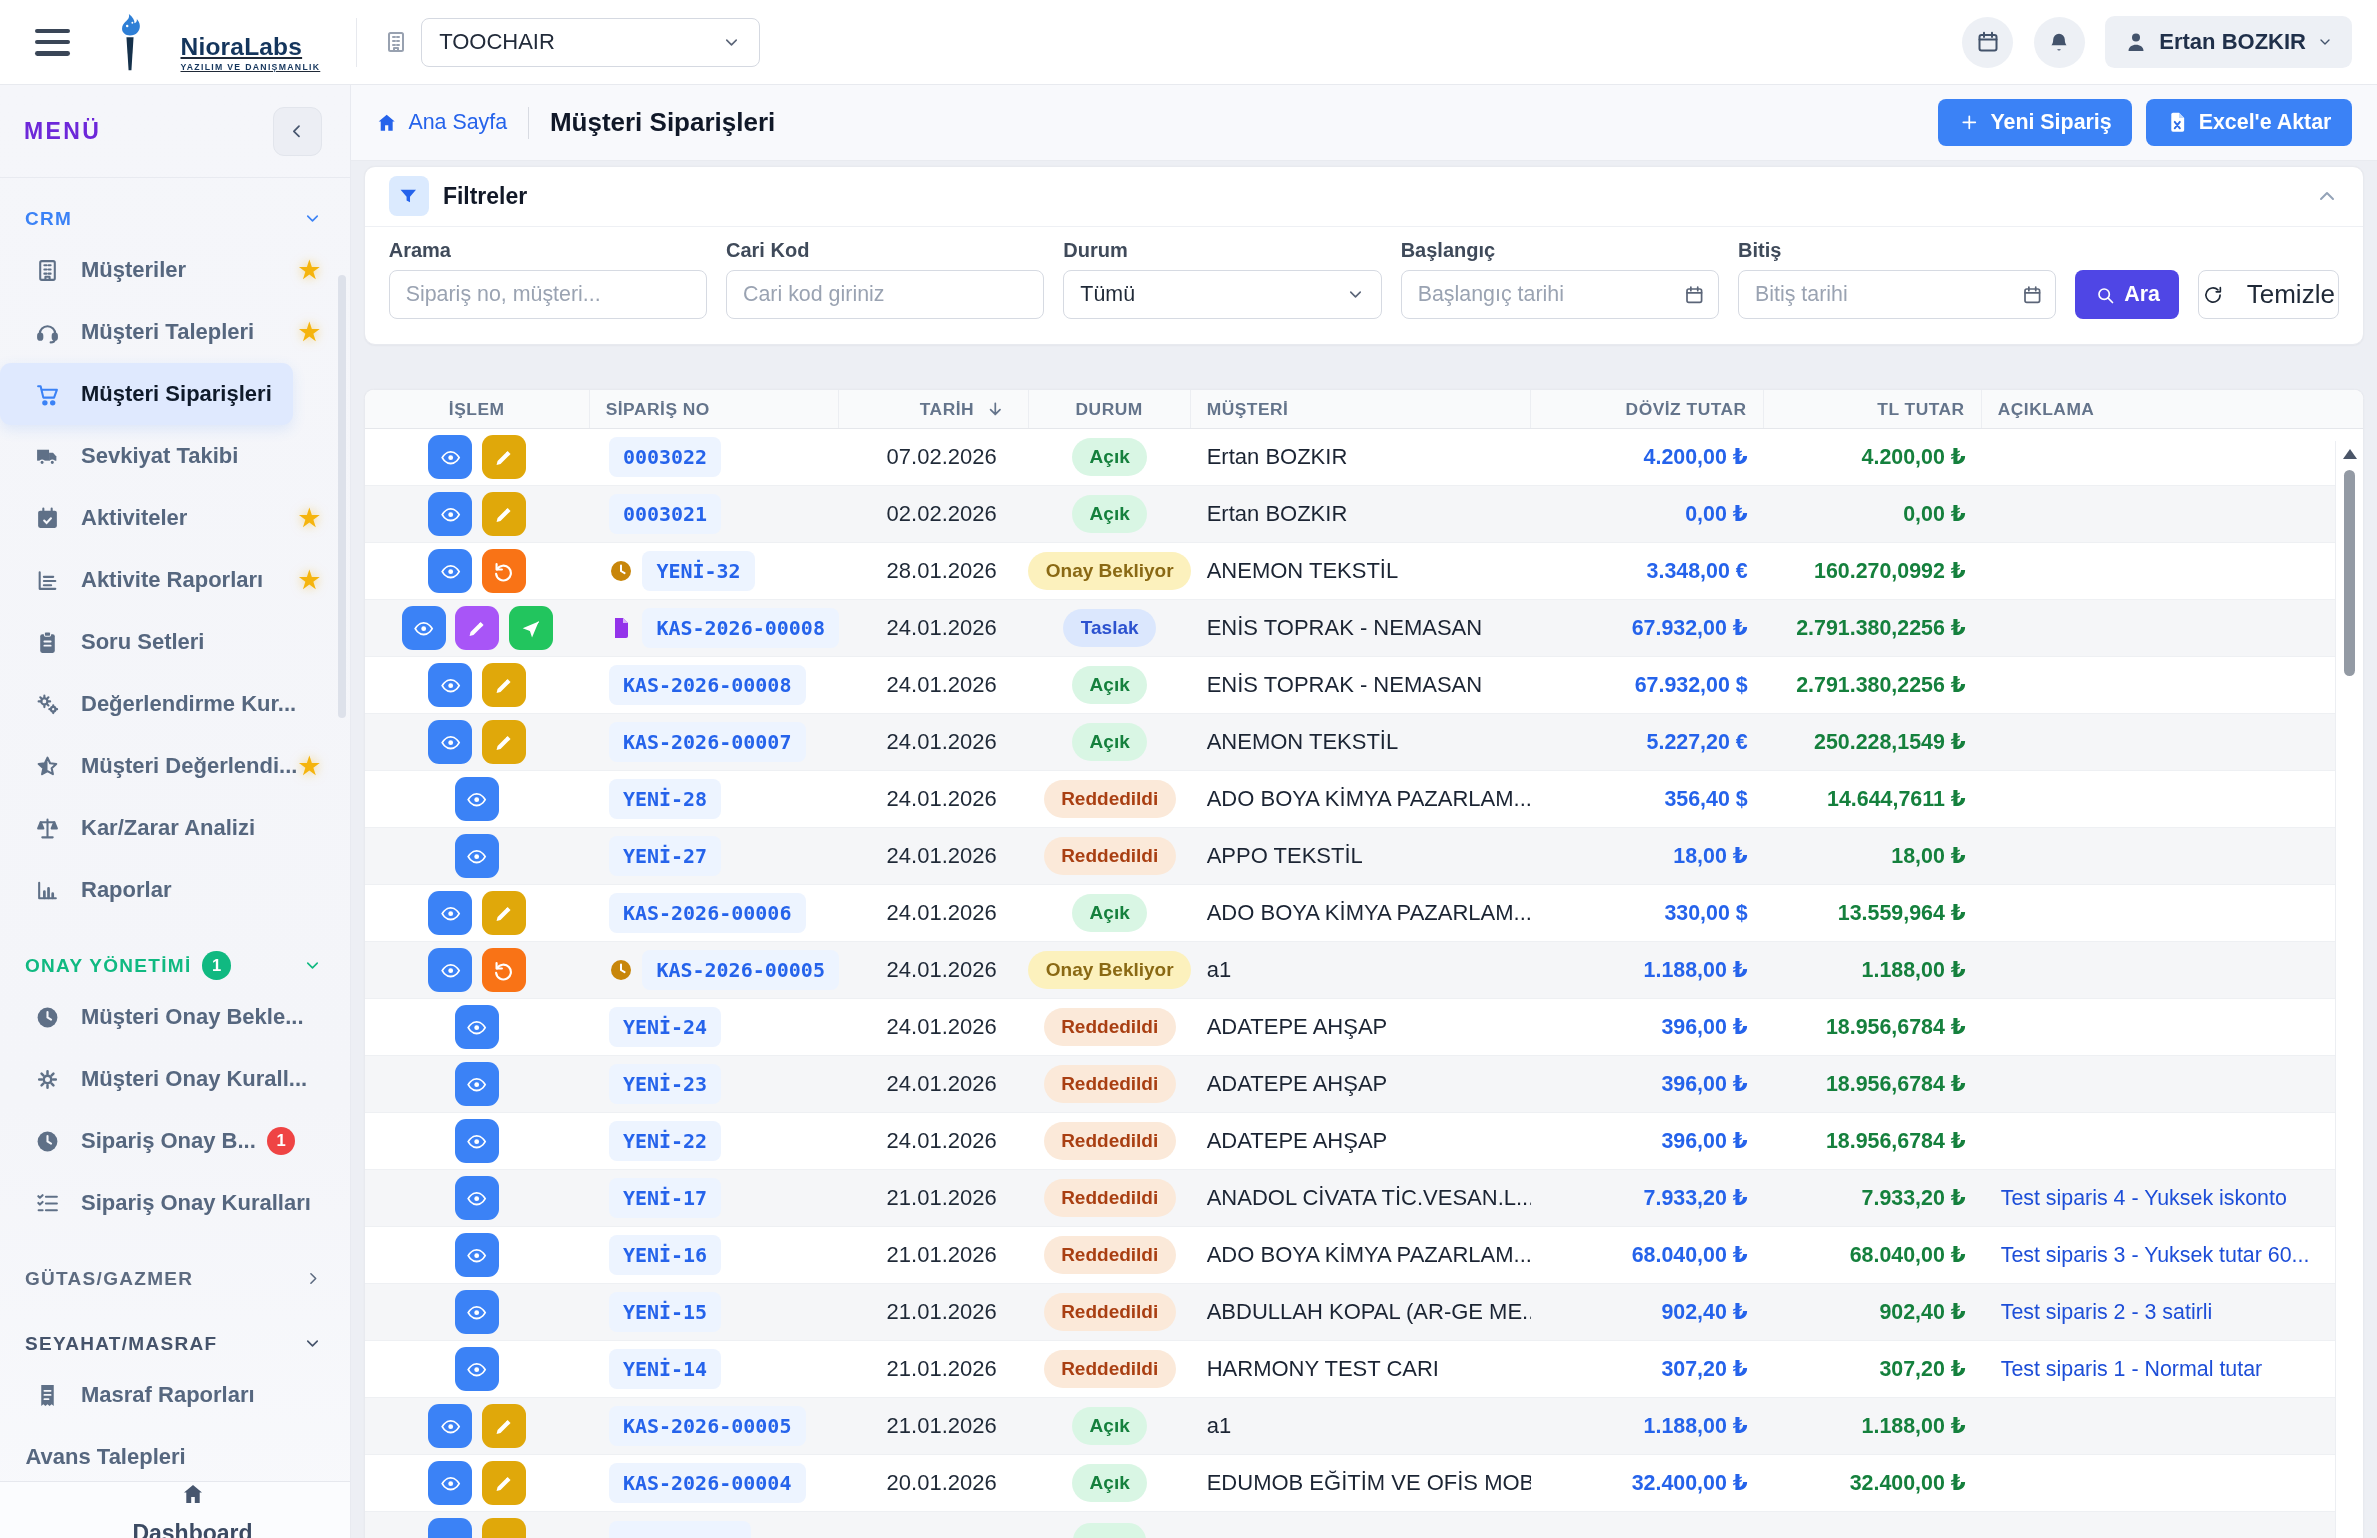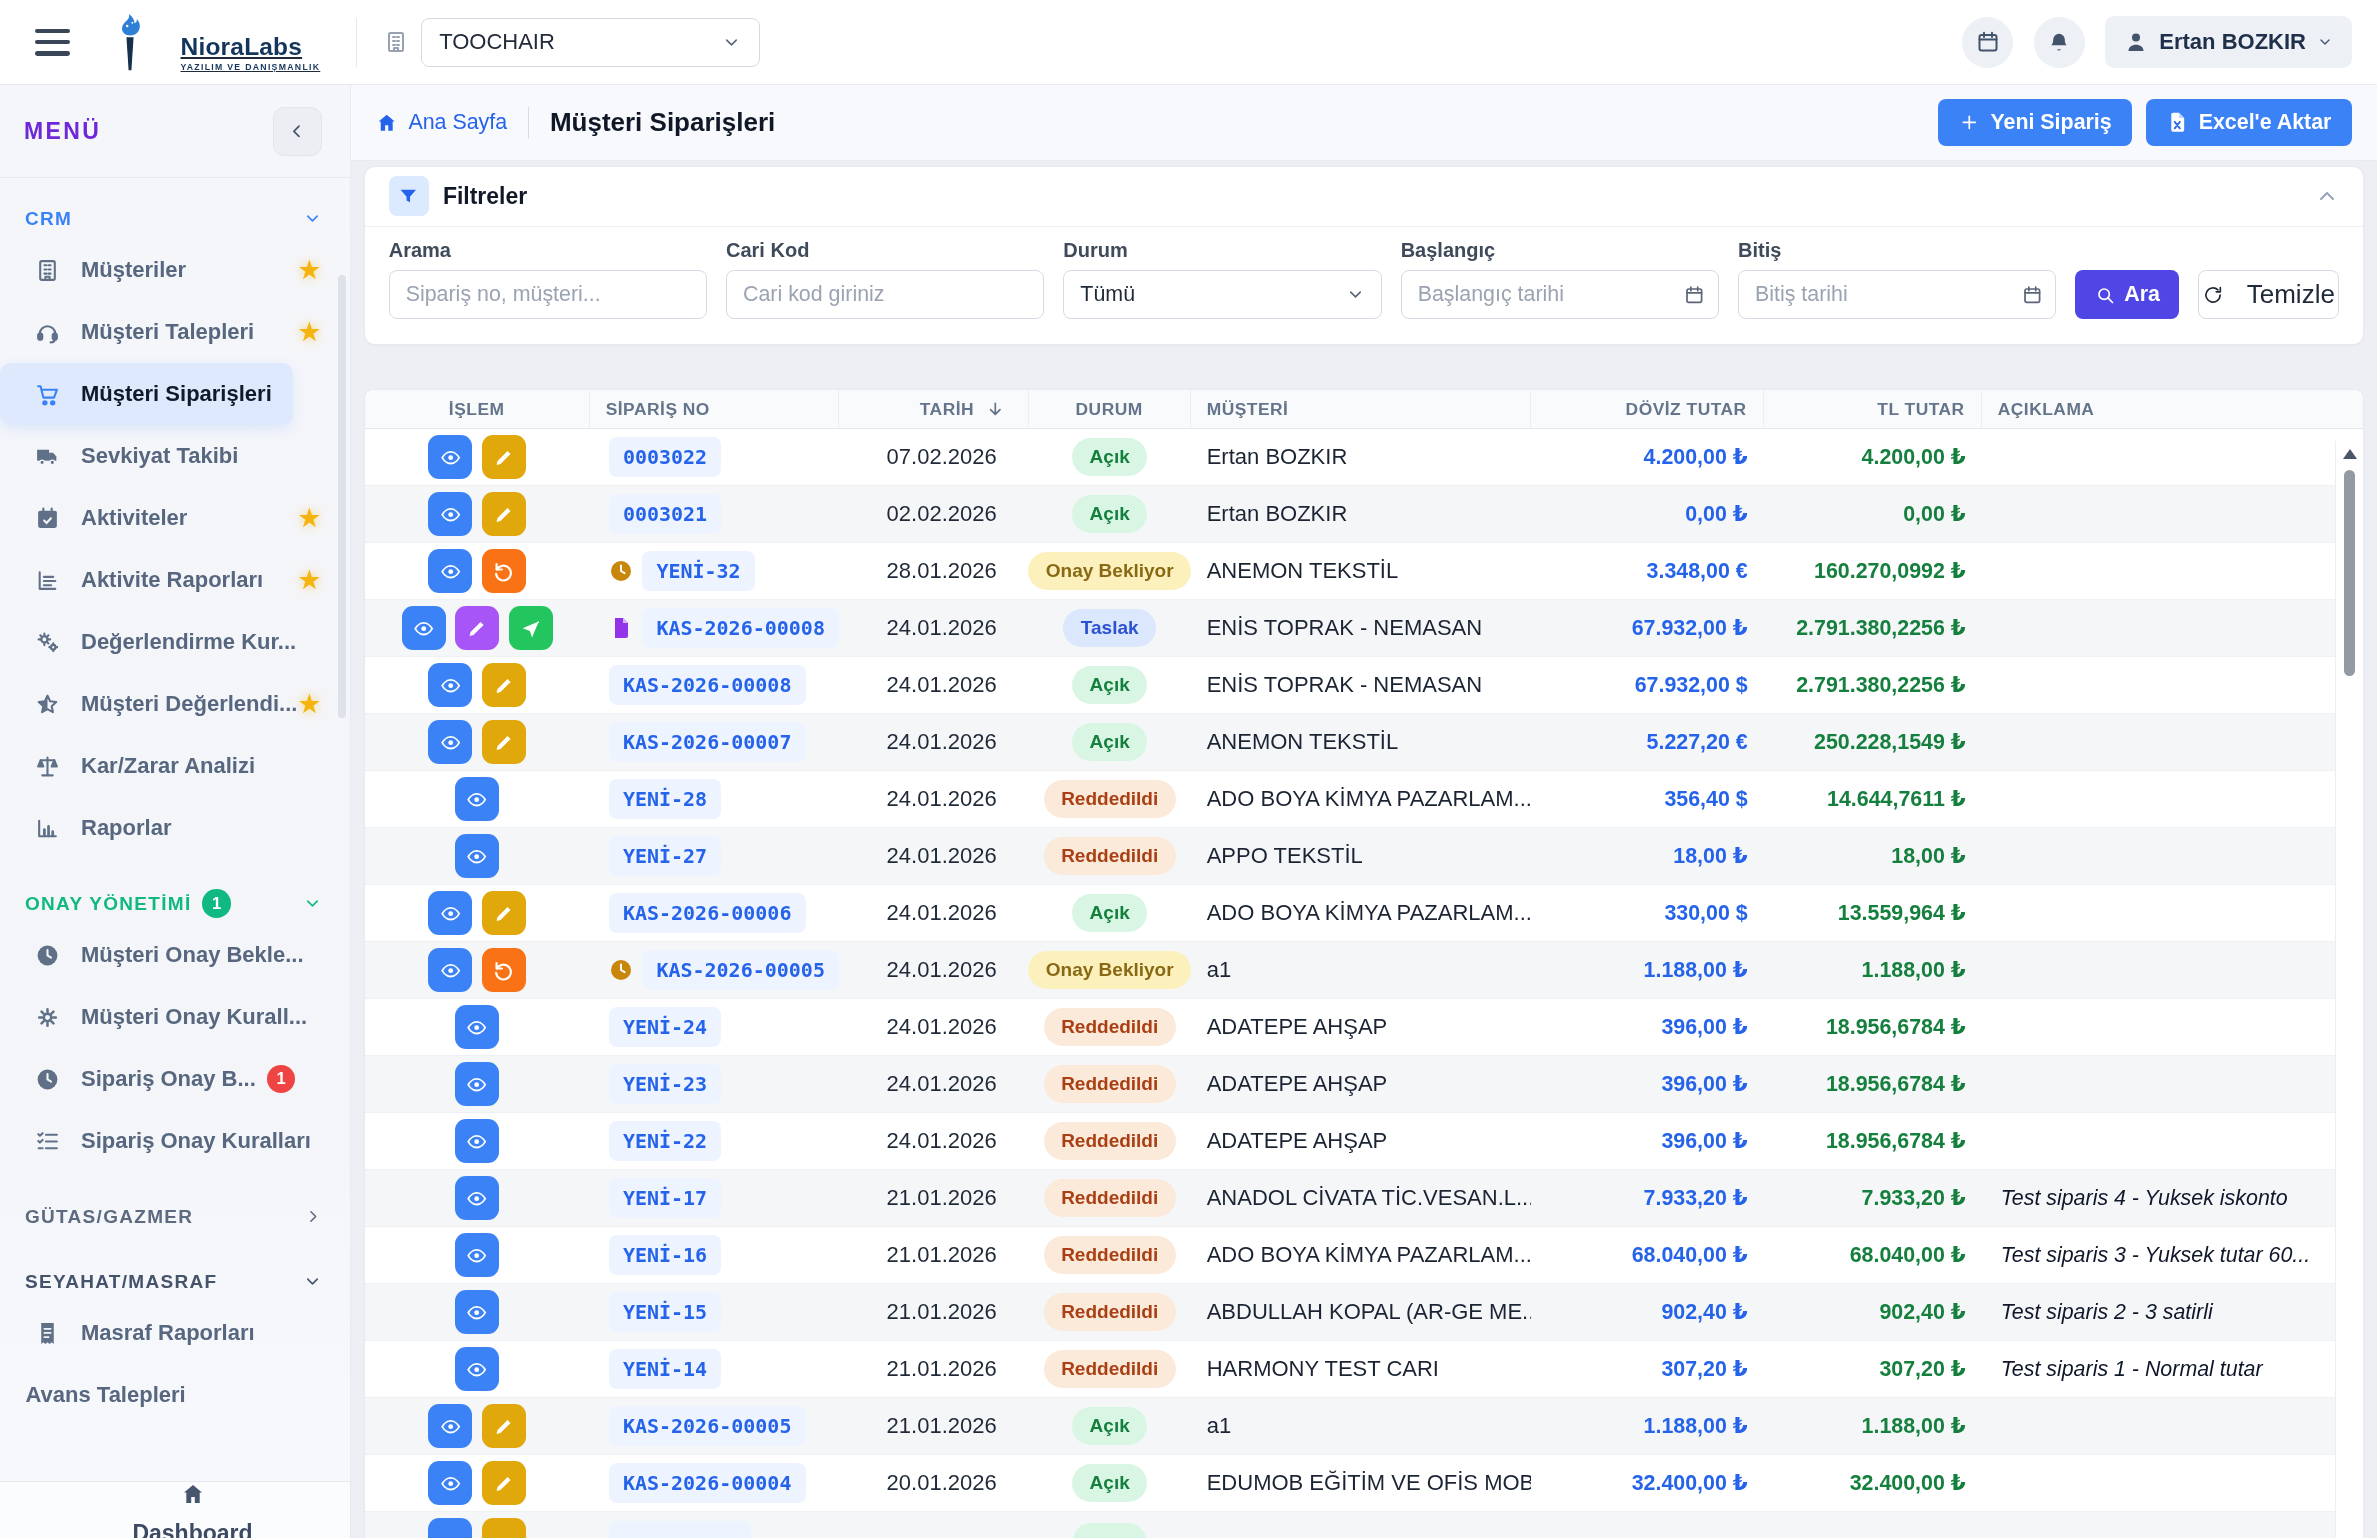--- a/index.html
+++ b/index.html
@@ -136,21 +136,21 @@
   .cell.c-durum { justify-content:center; }
   .status-pill { border-radius:790px; padding:8px 17.4px; font-size:19px; font-weight:600; white-space:nowrap; }
   .st-open { background:var(--c-status-open-bg); color:var(--c-status-open-text); }
   .st-open:empty { min-width:73px; min-height:35px; }
   .st-pending { background:var(--c-status-pending-bg); color:var(--c-status-pending-text); }
   .st-draft { background:var(--c-status-draft-bg); color:var(--c-status-draft-text); }
   .st-rejected { background:var(--c-status-rejected-bg); color:var(--c-status-rejected-text); }
   .cell.c-musteri { font-size:22px; color:#1b2433; white-space:nowrap; overflow:hidden; }
   .cell.c-doviz,.cell.c-tl { justify-content:flex-end; font-weight:700; font-size:21.4px; white-space:nowrap; }
   .fx { color:var(--c-fx-amount); } .tl { color:var(--c-tl-amount); }
-  .cell.c-note { font-size:21.4px; color:#0f172a; white-space:nowrap; overflow:hidden; padding-left:19px;font-style:italic; }
+  .cell.c-note { font-size:21.4px; color:#1d4ed8; white-space:nowrap; overflow:hidden; padding-left:19px; }
 
   .vscroll { position:absolute; top:51px; right:0; bottom:0; width:28.5px; background:#fff; border-left:0.8px solid #eceef2; }
   .vscroll .arrow-up { width:0; height:0; border-left:7.1px solid transparent; border-right:7.1px solid transparent;
     border-bottom:10.3px solid #4a5568; margin:8px auto 0; cursor:pointer; }
   .vscroll .thumb { width:11px; height:206px; border-radius:5.5px; background:#939aa4; margin:11px auto 0; cursor:pointer; }
 
   .icw svg, .oicon svg, .sort-ic svg, .chev svg, .act-btn svg, .funnel-chip svg, .round-btn svg,
   .building-ic svg, .fdate-ic svg, .filter-collapse svg, .crumb-home svg, .fselect svg { width:1em; height:1em; display:block; }
   .building-ic, .chev { display:flex; }
 </style>
@@ -305,20 +305,30 @@
           <svg viewBox="0 0 24 24" fill="none" stroke="currentColor" stroke-width="2" stroke-linecap="round" stroke-linejoin="round">
             <path d="M4.5 4v16h15"></path>
             <path d="M8.5 8.5h9M8.5 12.5h11M8.5 16.5h7"></path>
           </svg>
         </span>
         <span class="lbl">Aktivite Raporları</span>
         <span class="star">★</span>
       </div>
       <div class="menu-item">
         <span class="icw">
+          <svg viewBox="0 0 24 24">
+            <rect x="5" y="4" width="14" height="18" rx="2" fill="currentColor"></rect>
+            <rect x="9" y="2" width="6" height="4" rx="1.2" fill="currentColor" stroke="#f5f6fa"></rect>
+            <path d="M9 11h6M9 15h6" stroke="#f5f6fa" stroke-width="1.8" stroke-linecap="round"></path>
+          </svg>
+        </span>
+        <span class="lbl">Soru Setleri</span>
+      </div>
+      <div class="menu-item">
+        <span class="icw">
           <svg viewBox="0 0 24 24" fill="none" stroke="currentColor" stroke-width="2.1" stroke-linecap="round" stroke-linejoin="round">
             <circle cx="9" cy="9" r="3"></circle>
             <path d="M9 3.5V6M9 12v2.5M3.5 9H6M12 9h2.5M5.1 5.1l1.8 1.8M11.1 11.1l1.8 1.8M12.9 5.1l-1.8 1.8"></path>
             <circle cx="17.5" cy="16.5" r="2.2"></circle>
             <path d="M17.5 12.8v1.5M17.5 18.7v1.5M13.8 16.5h1.5M19.7 16.5h1.5"></path>
           </svg>
         </span>
         <span class="lbl">Değerlendirme Kur...</span>
       </div>
       <div class="menu-item">

